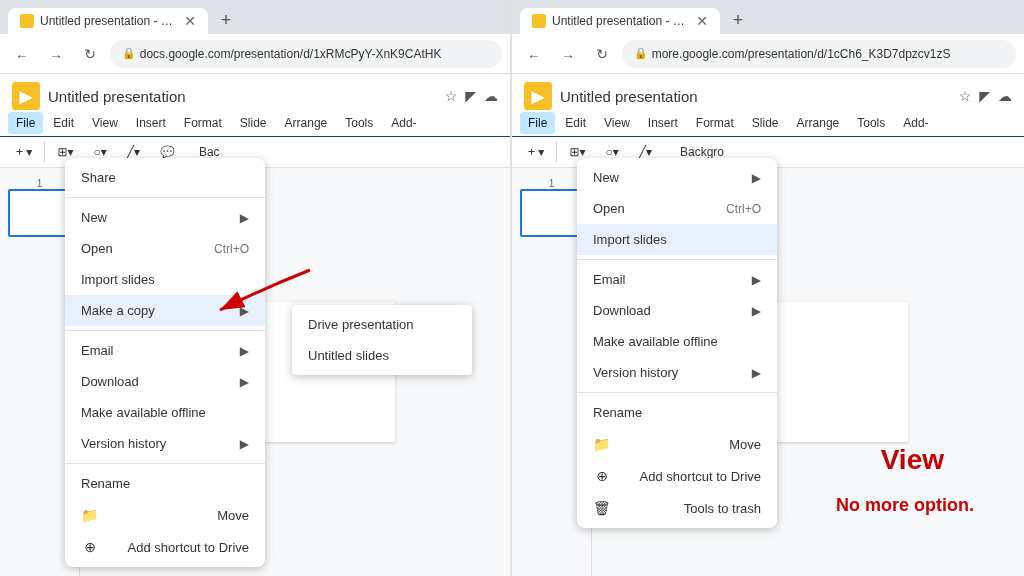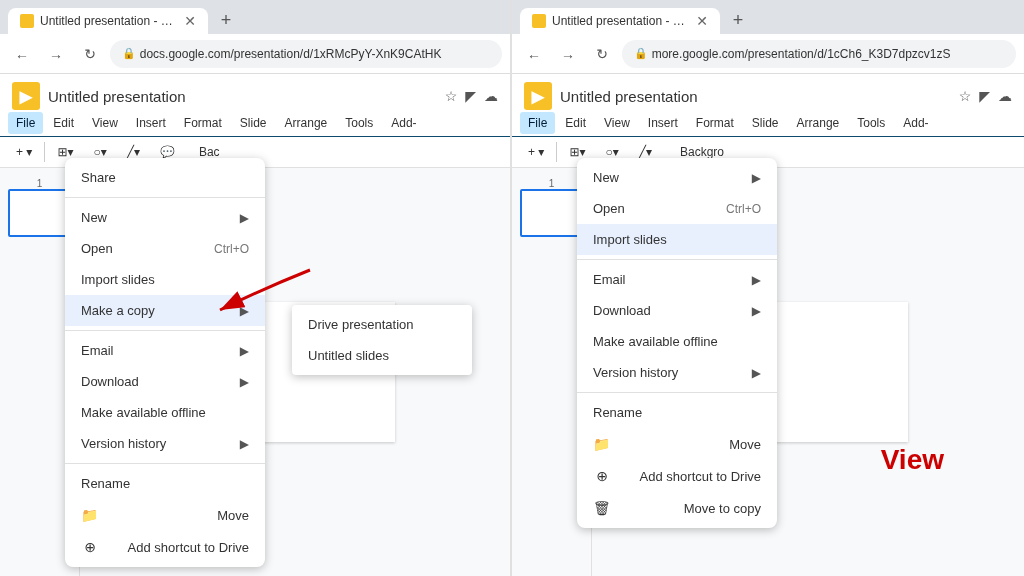--- a/index.html
+++ b/index.html
@@ -584,20 +584,23 @@
     <div class="dropdown-item">
       <span class="item-icon">📁</span>
       <span>Move</span>
     </div>
     <div class="dropdown-item">
       <span class="item-icon">⊕</span>
       <span>Add shortcut to Drive</span>
     </div>
     <div class="dropdown-item">
       <span class="item-icon">🗑</span>
-      <span>Move to copy</span>
+      <span>Tools to trash</span>
     </div>
   </div>
 
   <div class="label-after">
     <span>View</span>
   </div>
+  <div class="label-no-more">
+    <span>No more option.</span>
+  </div>
 </div>
 
 </body></html>

